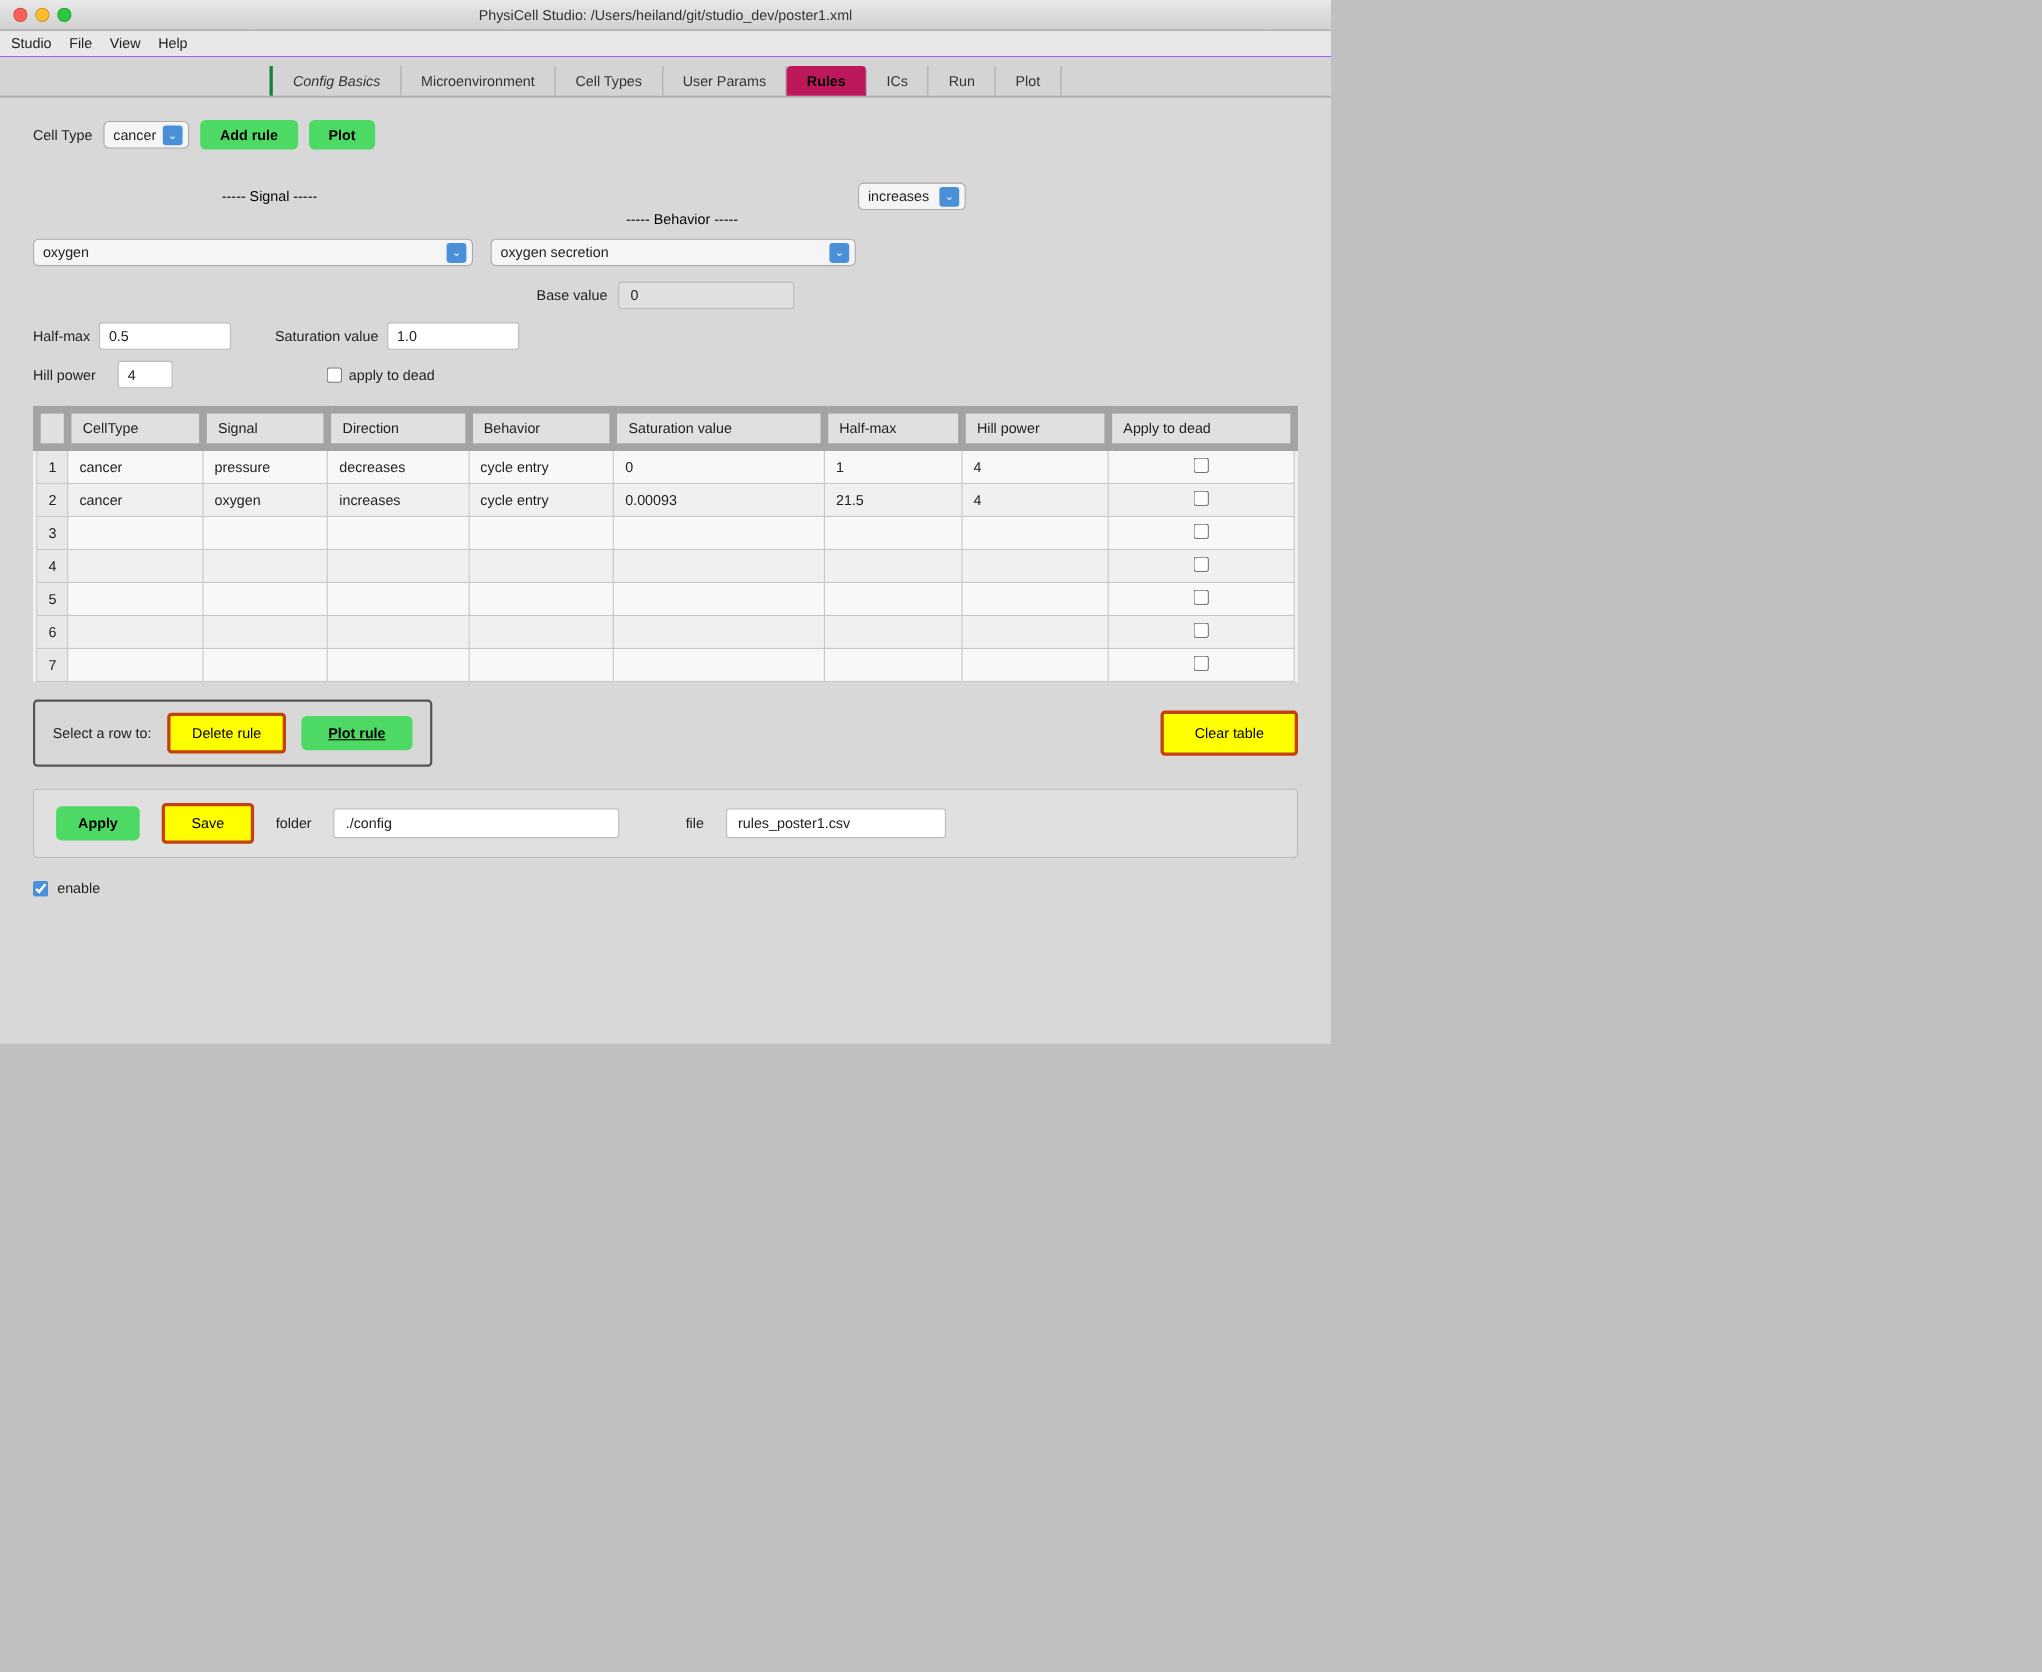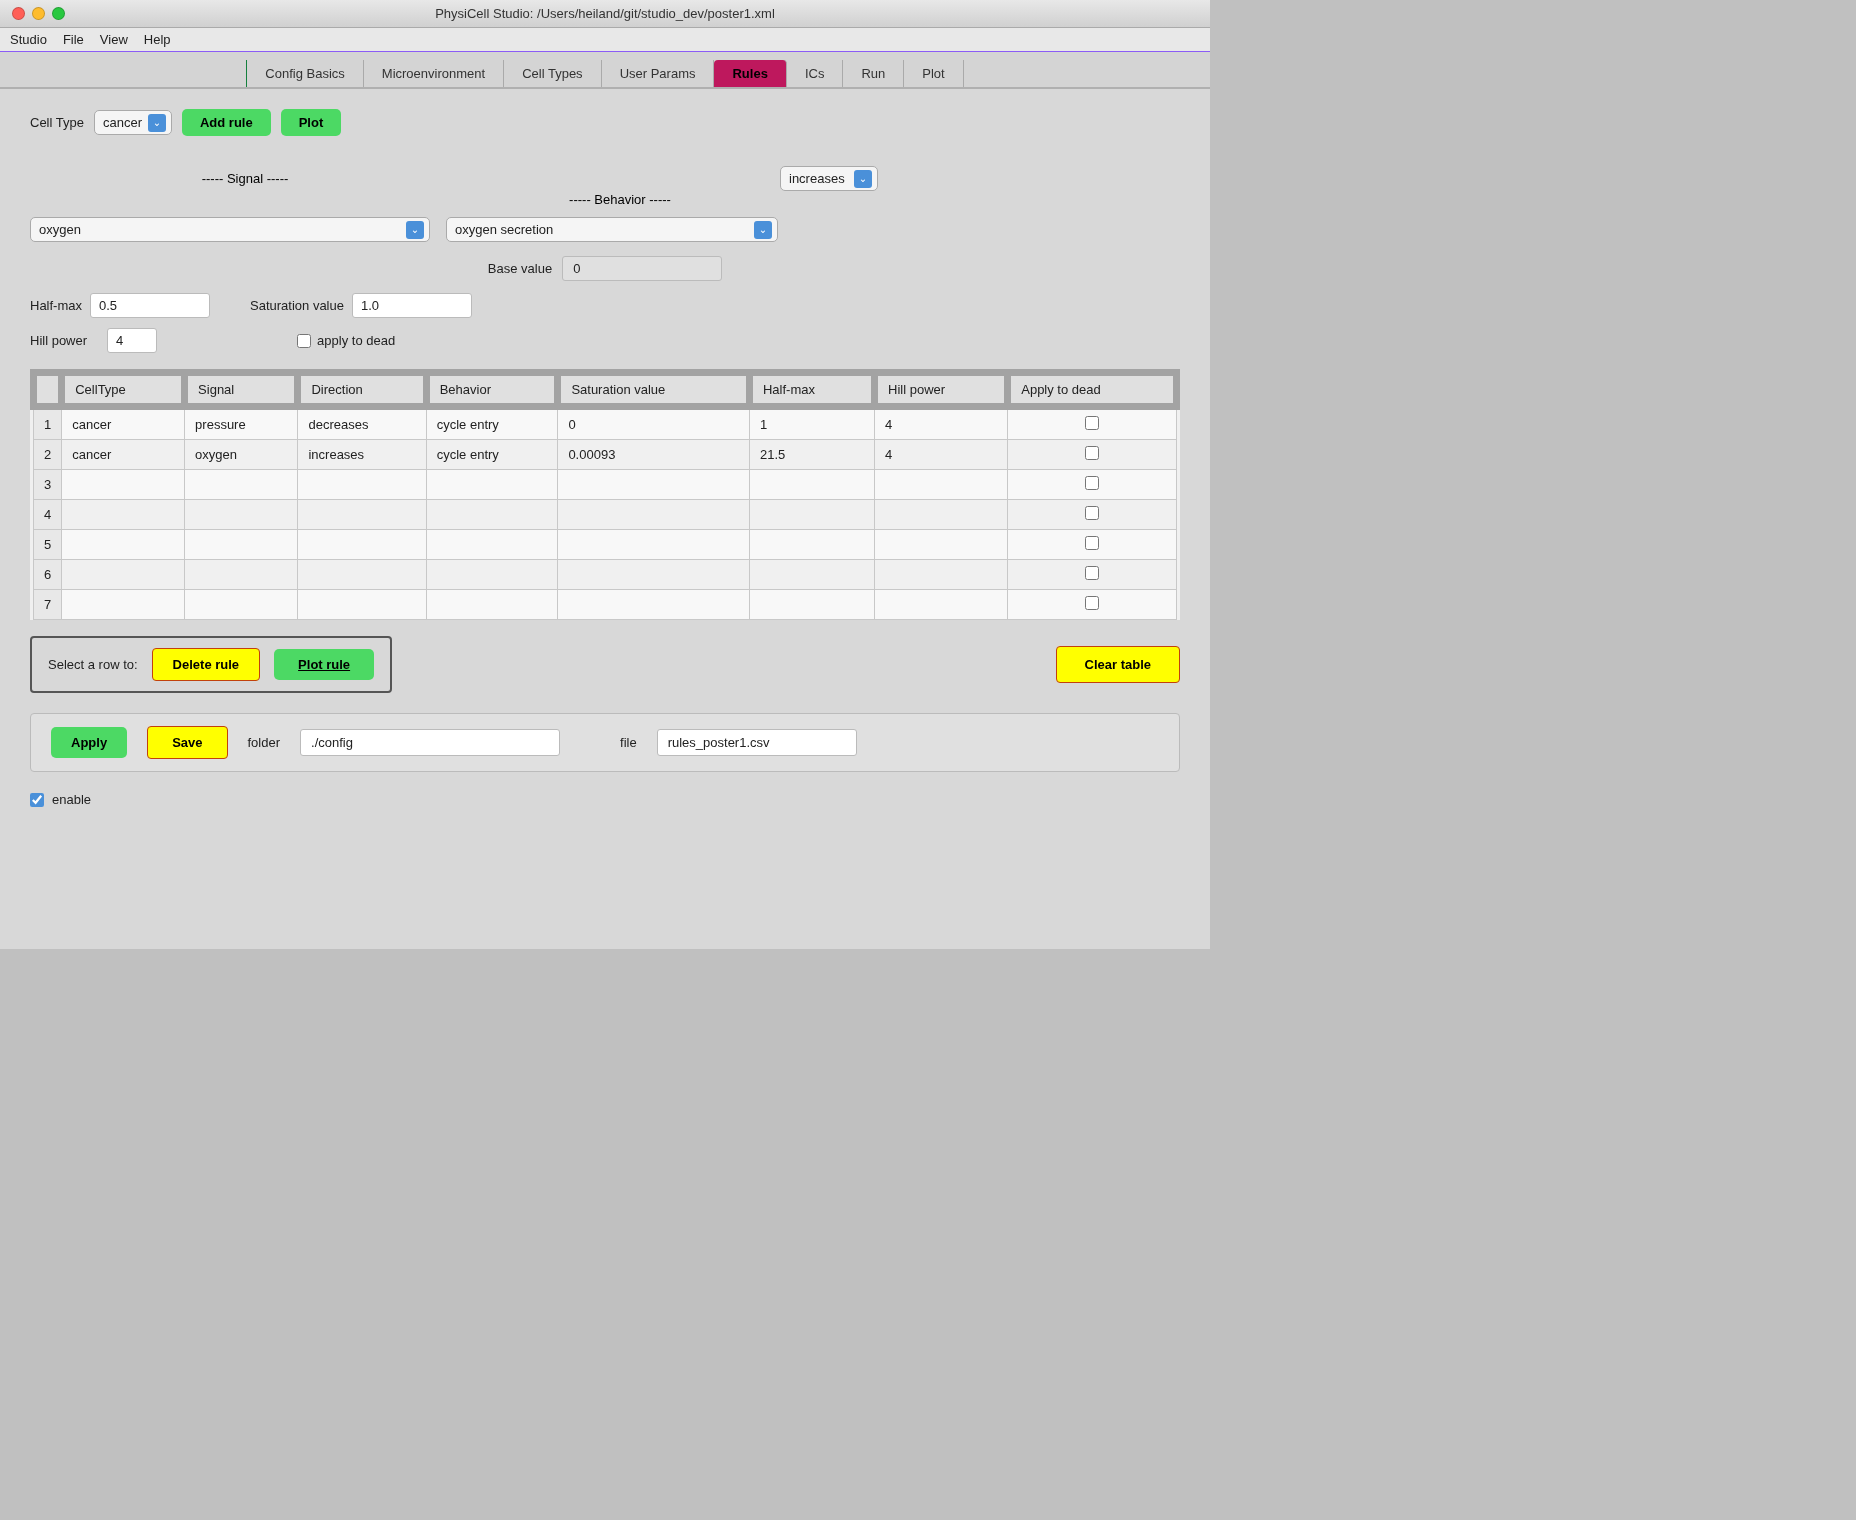--- a/index.html
+++ b/index.html
@@ -69,21 +69,21 @@
       border-bottom: 2px solid #b0b0b0;
     }
     .tab {
       padding: 6px 18px;
       font-size: 13px;
       color: #333;
       cursor: pointer;
       border-right: 1px solid #aaa;
       background: transparent;
     }
-    .tab:first-child { border-left: 1px solid #15803d; }
+    .tab:first-child { border-left: 3px solid #15803d; font-style: italic; }
     .tab.active {
       background: #be185d;
       color: #000;
       font-weight: 600;
       border-radius: 4px 4px 0 0;
     }
 
     
     .main-content {
       background: #d8d8d8;
@@ -142,25 +142,25 @@
       border: none;
       border-radius: 5px;
       padding: 6px 18px;
       font-size: 13px;
       font-weight: 600;
       color: #000;
       cursor: pointer;
     }
     .btn-yellow {
       background: #ffff00;
-      border: 1px solid #c2410c;
+      border: 3px solid #c2410c;
       border-radius: 4px;
       padding: 8px 20px;
       font-size: 13px;
-      font-weight: 700;
+      font-weight: 400;
       color: #000;
       cursor: pointer;
     }
 
     
     .dropdowns-row {
       display: flex;
       align-items: center;
       gap: 16px;
       margin-bottom: 14px;

